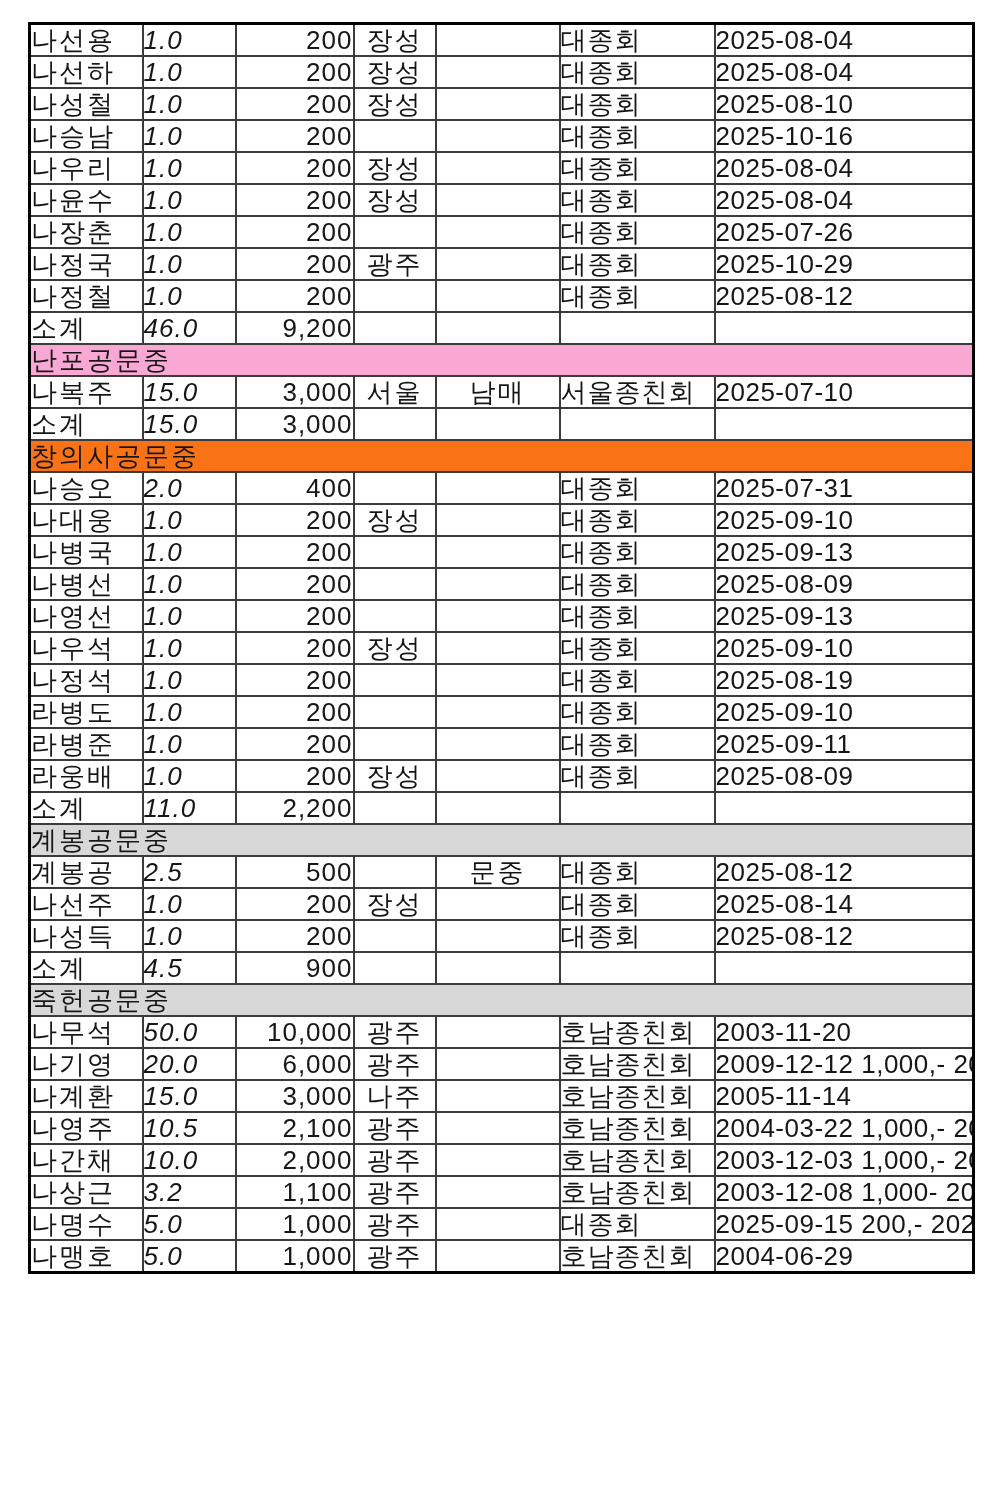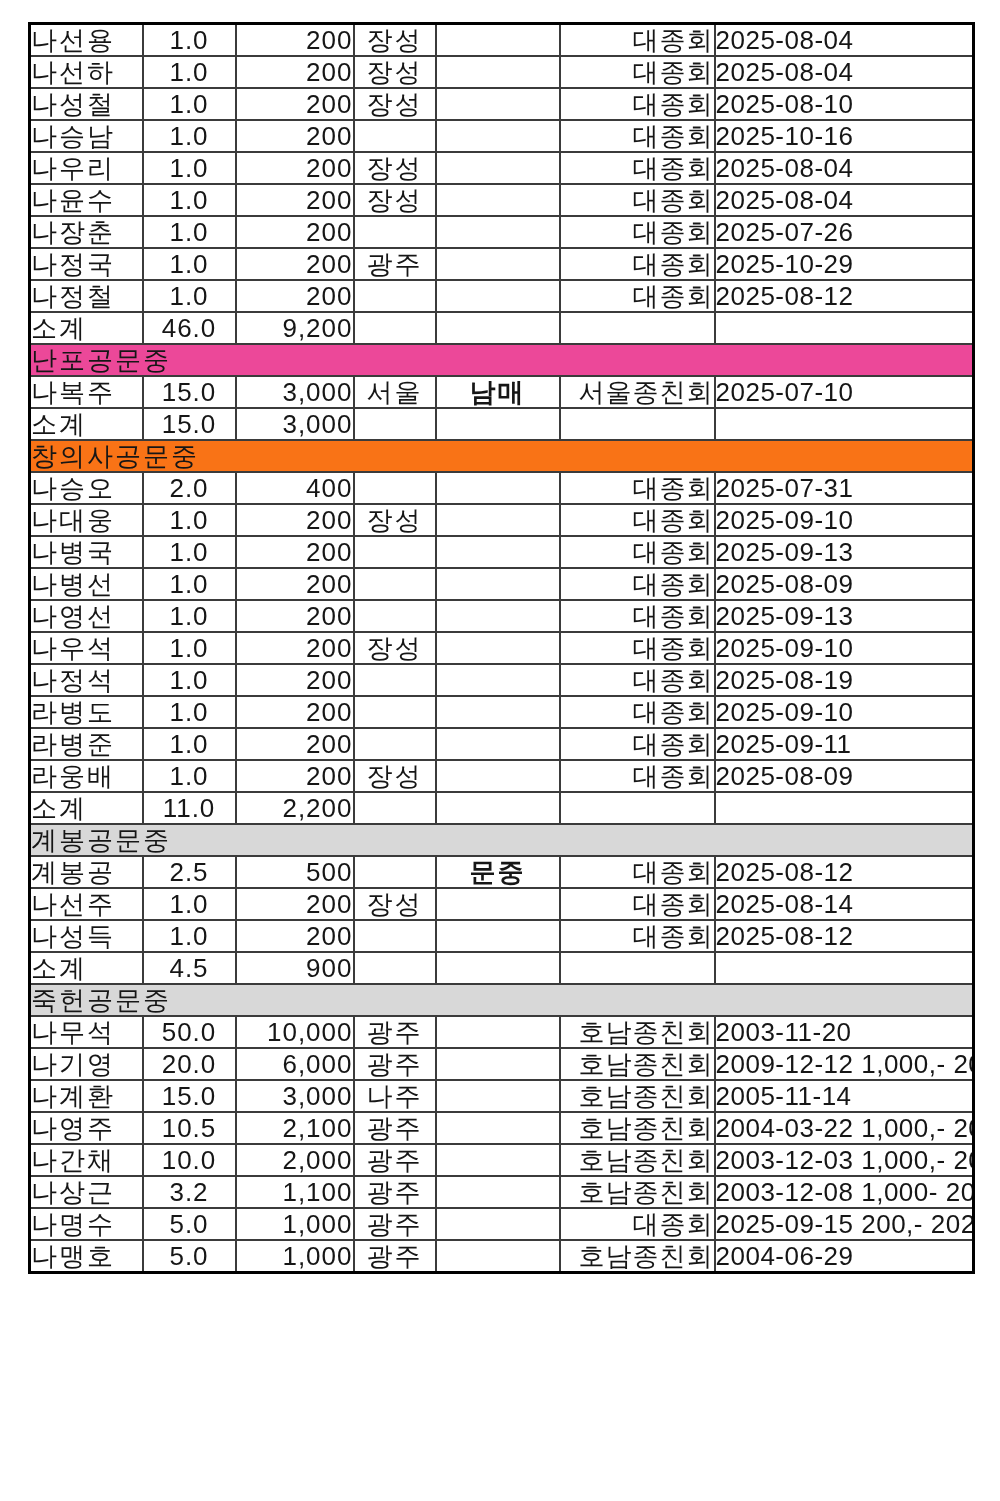--- a/index.html
+++ b/index.html
@@ -35,25 +35,25 @@
     font-size: 26px;
     line-height: 30px;
     padding: 0;
     overflow: hidden;
     vertical-align: middle;
     white-space: nowrap;
   }
   tr.data-row { height: 30px; }
   tr.section-row { height: 31px; }
   td.cell-name     { text-align: left;  padding-left: 11px;  letter-spacing: 2px; }
-  td.cell-qty      { text-align: center; padding-right: 12px; letter-spacing: 1px; }
+  td.cell-qty      { text-align: left; padding-right: 12px; letter-spacing: 1px; font-style: italic; }
   td.cell-amount   { text-align: right; padding-right: 14px; letter-spacing: 1px; }
   td.cell-region   { text-align: center;  padding-left: 10px;  letter-spacing: 2px; }
-  td.cell-relation { text-align: center; letter-spacing: 2px; font-weight: bold; }
-  td.cell-org      { text-align: right; letter-spacing: 1px; }
+  td.cell-relation { text-align: center; letter-spacing: 2px; }
+  td.cell-org      { text-align: left; letter-spacing: 1px; }
   td.cell-date     {
     text-align: left;
     padding: 2px 4px 2px 12px;
     letter-spacing: 0.5px;
     line-height: 26px;
     white-space: pre-wrap;
   }
   td.section-cell {
     background: #d8d8d8;
     text-align: left;
@@ -161,21 +161,21 @@
         <tr class="data-row">
           <td class="cell-name">소계</td>
           <td class="cell-qty">46.0</td>
           <td class="cell-amount">9,200</td>
           <td class="cell-region"></td>
           <td class="cell-relation"></td>
           <td class="cell-org"></td>
           <td class="cell-date"></td>
         </tr>
         <tr class="section-row">
-          <td colspan="7" class="section-cell" style="background: #ec4899;">난포공문중</td>
+          <td colspan="7" class="section-cell" style="background: #f9a8d4;">난포공문중</td>
         </tr>
         <tr class="data-row">
           <td class="cell-name">나복주</td>
           <td class="cell-qty">15.0</td>
           <td class="cell-amount">3,000</td>
           <td class="cell-region">서울</td>
           <td class="cell-relation">남매</td>
           <td class="cell-org">서울종친회</td>
           <td class="cell-date">2025-07-10</td>
         </tr>

